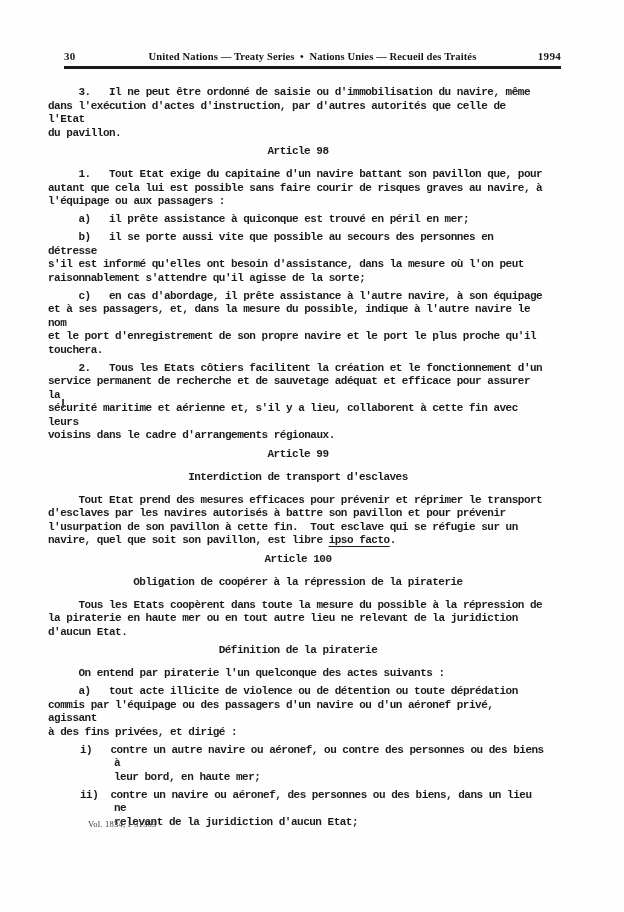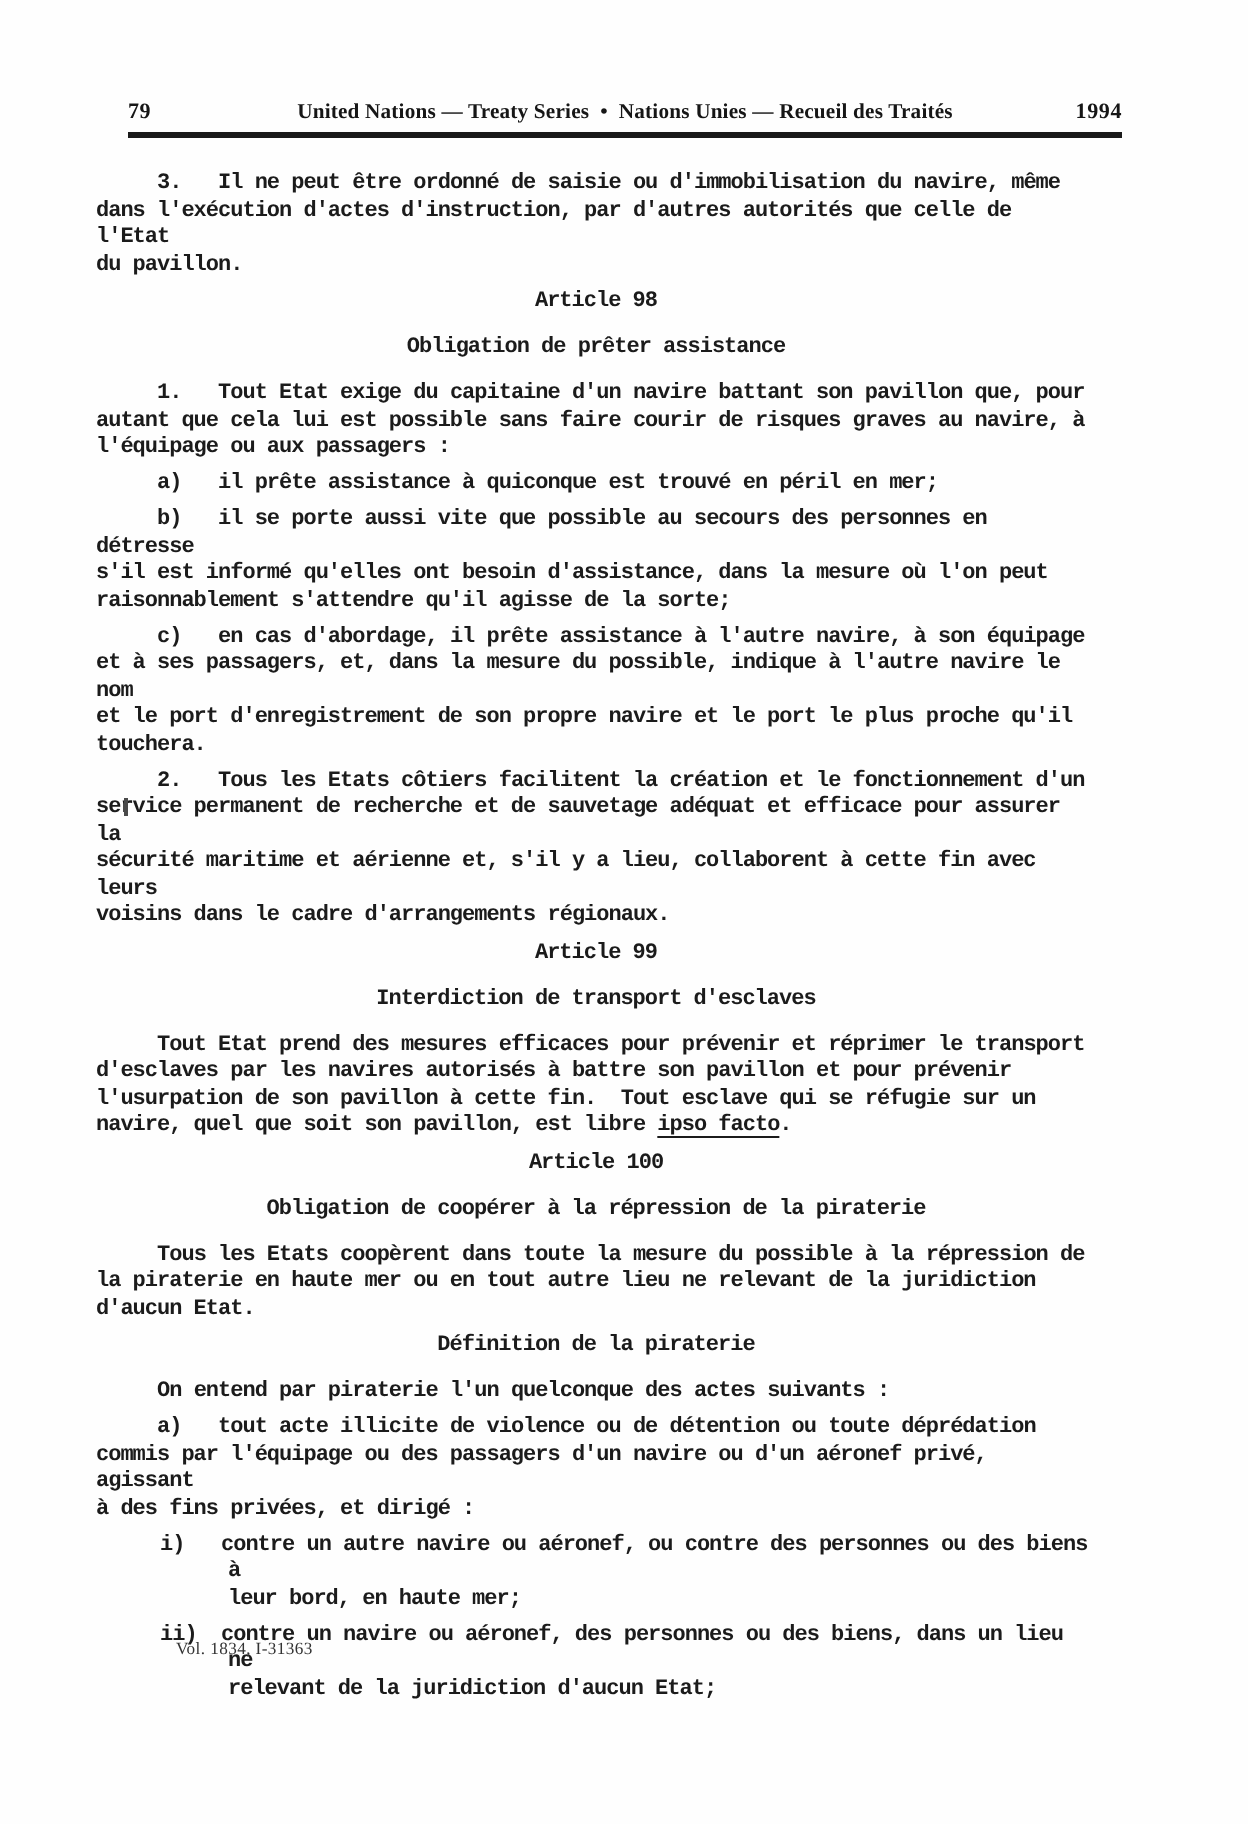--- a/index.html
+++ b/index.html
@@ -90,32 +90,31 @@
     letter-spacing: 0.2px;
     text-align: right;
   }
 </style>
 </head>
 <body>
 
 <div class="page">
 
   <div class="header">
-    <span class="pnum">79</span>
+    <span class="pnum">30</span>
     <span class="ptitle">United Nations — Treaty Series  •  Nations Unies — Recueil des Traités</span>
     <span class="pyear">1994</span>
   </div>
 
   <div class="content">
     <p class="body">     3.   Il ne peut être ordonné de saisie ou d'immobilisation du navire, même
 dans l'exécution d'actes d'instruction, par d'autres autorités que celle de l'Etat
 du pavillon.</p>
 
     <div class="head"><span>Article 98</span></div>
-    <div class="head"><span>Obligation de prêter assistance</span></div>
 
     <p class="body">     1.   Tout Etat exige du capitaine d'un navire battant son pavillon que, pour
 autant que cela lui est possible sans faire courir de risques graves au navire, à
 l'équipage ou aux passagers :</p>
     <p class="body">     a)   il prête assistance à quiconque est trouvé en péril en mer;</p>
     <p class="body">     b)   il se porte aussi vite que possible au secours des personnes en détresse
 s'il est informé qu'elles ont besoin d'assistance, dans la mesure où l'on peut
 raisonnablement s'attendre qu'il agisse de la sorte;</p>
     <p class="body">     c)   en cas d'abordage, il prête assistance à l'autre navire, à son équipage
 et à ses passagers, et, dans la mesure du possible, indique à l'autre navire le nom

